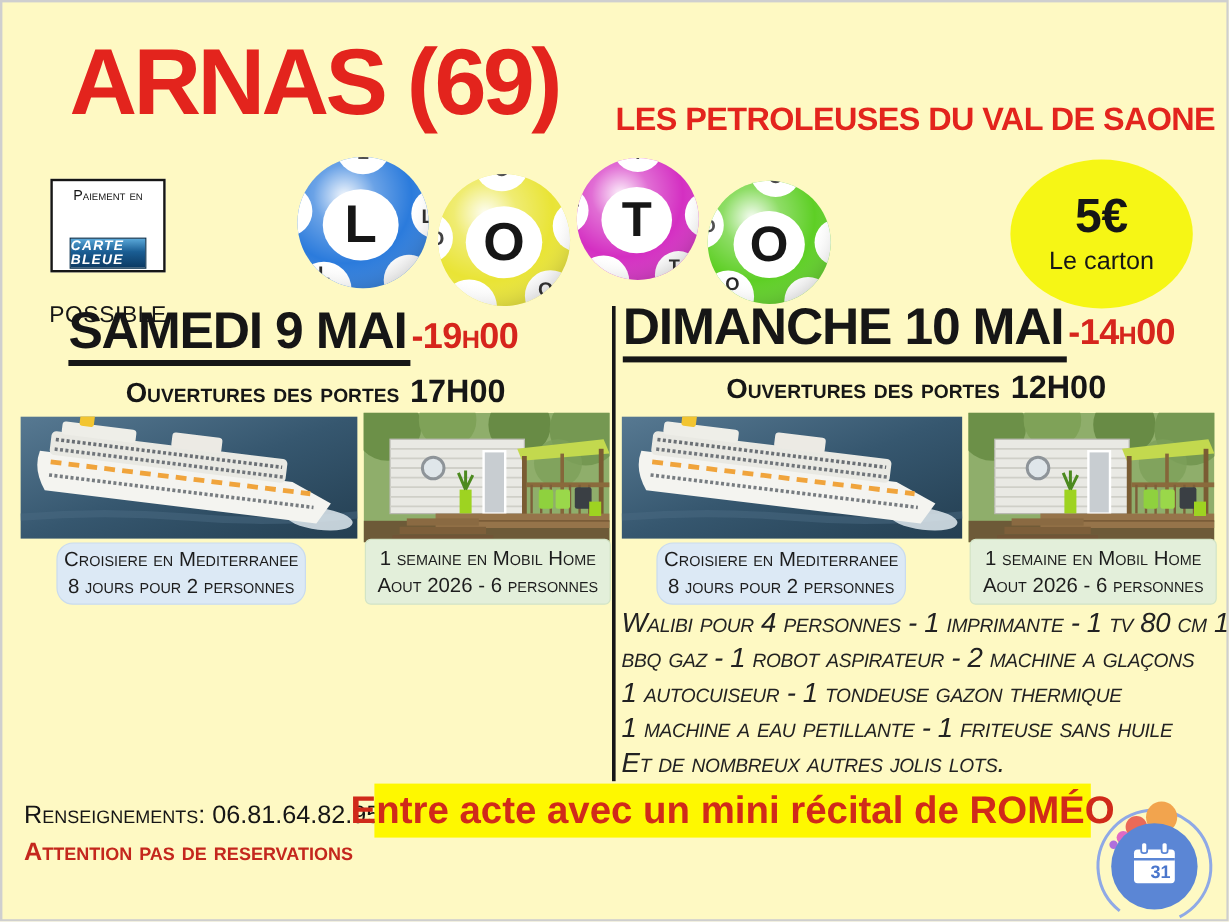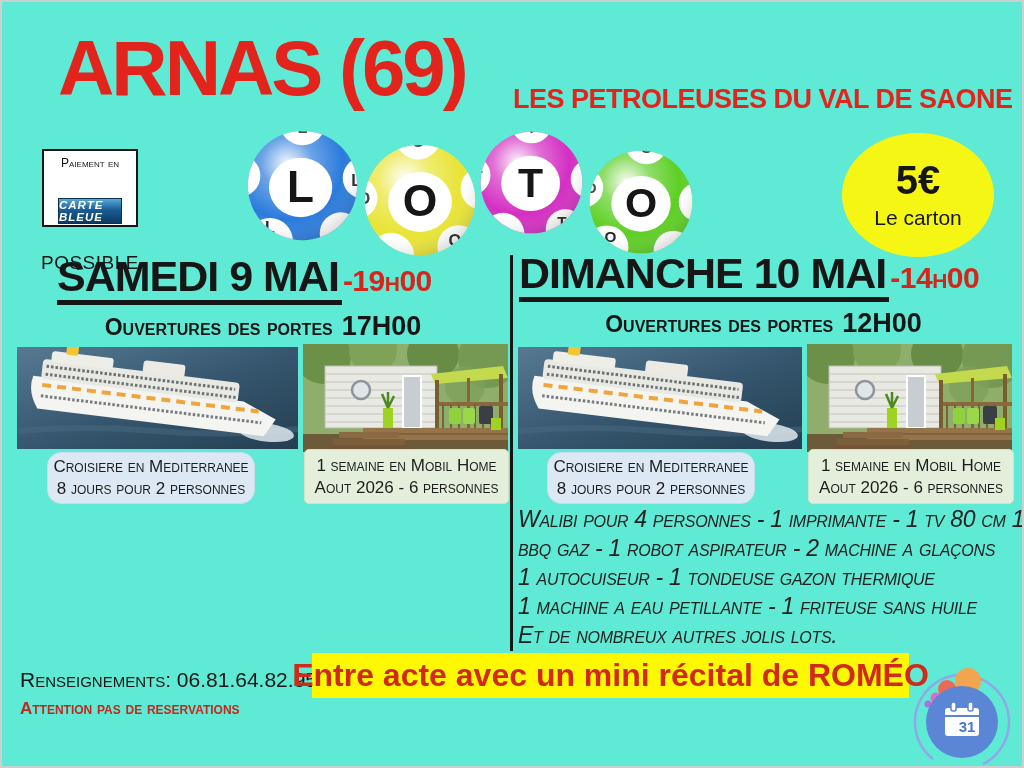--- a/index.html
+++ b/index.html
@@ -1,17 +1,17 @@
 <!DOCTYPE html>
 <html><head>
 <meta charset="utf-8">
 <style>
   html,body{margin:0;padding:0;background:#ffffff;}
   .page{
-    position:relative;width:1024px;height:768px;overflow:hidden;background:#5eead4;
+    position:relative;width:1024px;height:768px;overflow:hidden;background:#fef9c3;
     font-family:"Liberation Sans", sans-serif;border:2px solid #cfcfcf;box-sizing:border-box;
   }
   .sc{font-variant:small-caps;}
 
   
   .title{
     position:absolute;left:56px;top:26px;font-size:78px;font-weight:bold;
     color:#e3241d;letter-spacing:-3px;line-height:1.05;white-space:nowrap;
   }
   .subtitle{
@@ -86,21 +86,21 @@
   .lg-2{left:806px;top:447px;width:204px;height:53px;}
 
   
   .prizes{position:absolute;color:#222;}
   .prizes-left{left:18px;top:512px;width:488px;font-size:23px;line-height:31px;}
   .prizes-right{left:516px;top:503px;width:500px;font-size:23px;line-height:29px;font-style:italic;}
   .prizes div{white-space:nowrap;letter-spacing:-0.3px;}
 
   
   .info{position:absolute;left:18px;top:666px;font-size:21px;color:#161616;}
-  .warning{position:absolute;left:18px;top:697px;font-size:17px;font-weight:bold;color:#c4271d;}
+  .warning{position:absolute;left:18px;top:697px;font-size:21px;font-weight:bold;color:#c4271d;}
   .banner{
     position:absolute;left:310px;top:651px;width:597px;height:45px;background:#fef800;
     color:#d02a1a;font-size:32px;font-weight:bold;display:flex;align-items:center;justify-content:center;
     white-space:nowrap;
   }
   .calendar{position:absolute;left:903px;top:658px;width:120px;height:106px;cursor:pointer;}
   .cal-day{font:bold 15px "Liberation Sans",sans-serif;fill:#4a76cc;text-anchor:middle;}
 </style>
 </head>
 <body>

